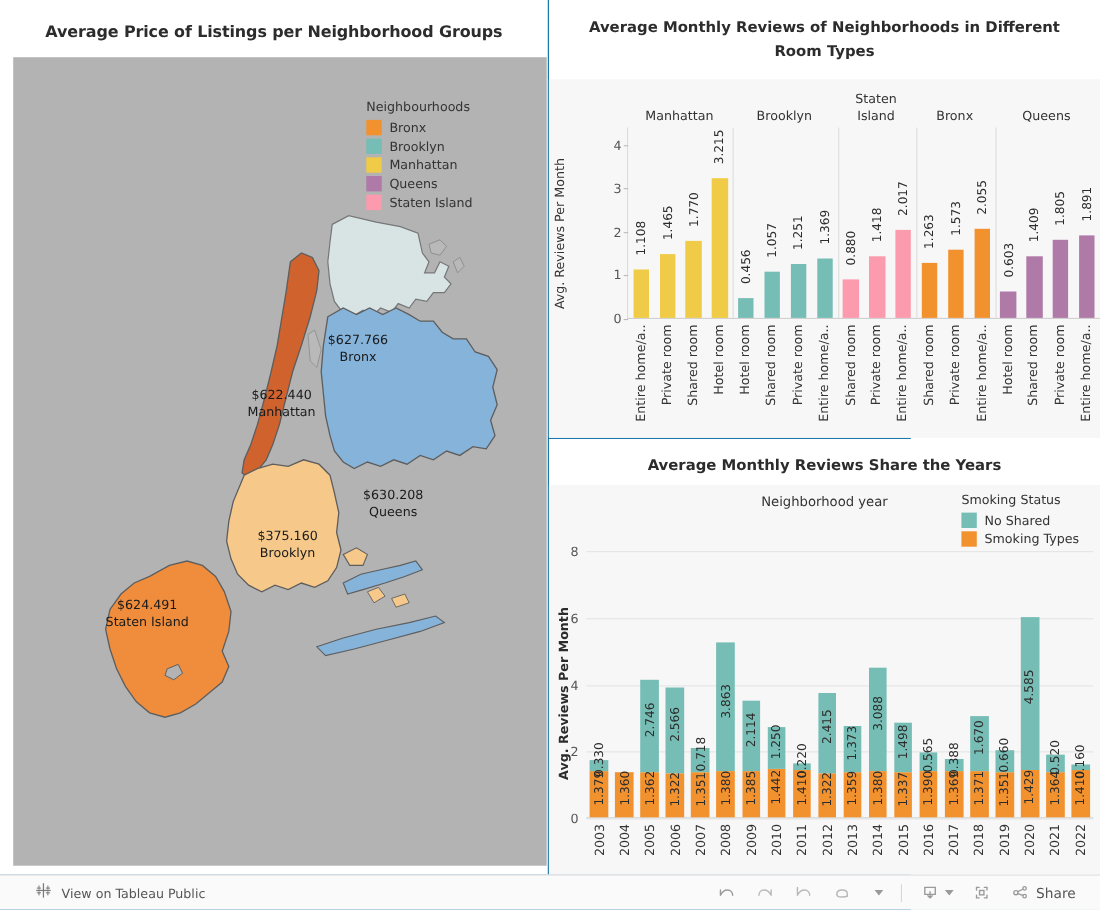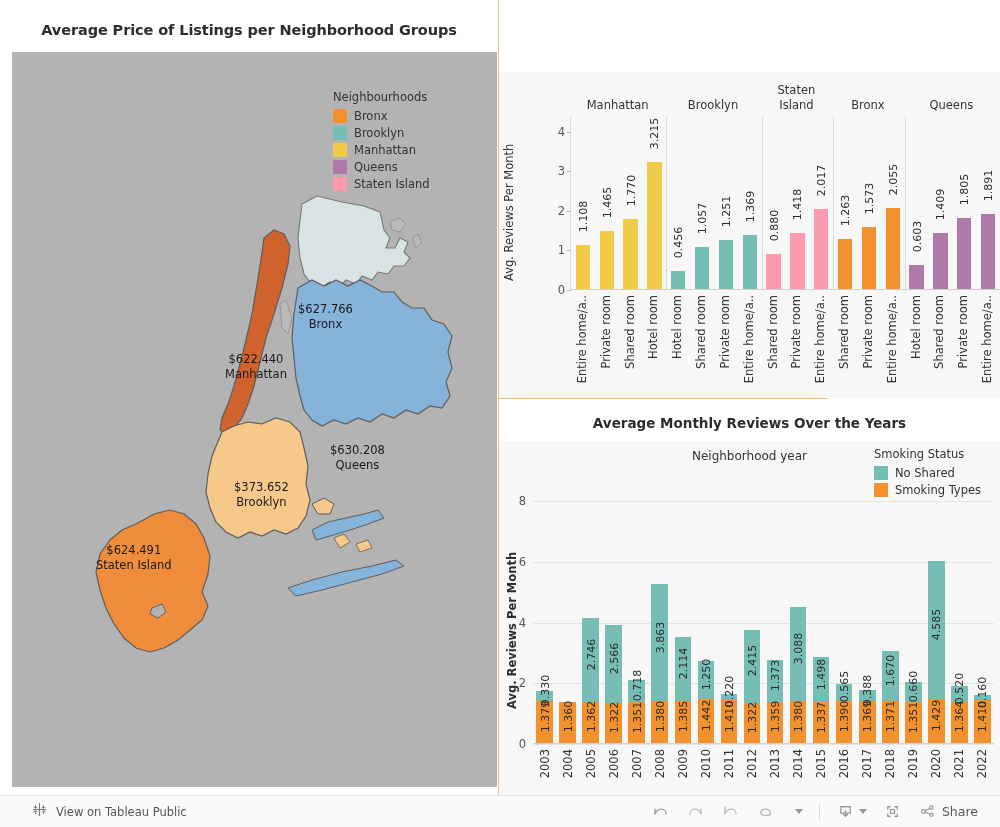--- a/index.html
+++ b/index.html
@@ -2,21 +2,21 @@
 <html><head>
 <meta charset="utf-8">
 <style>
   * { box-sizing: border-box; margin: 0; padding: 0; }
   html, body {
     width: 1000px; height: 827px;
     background: #ffffff;
     font-family: "DejaVu Sans", sans-serif;
     overflow: hidden;
   }
-  .dashboard { position: relative; width: 828px; height: 827px; background:#fdba74; }
+  .dashboard { position: relative; width: 828px; height: 827px; background:#0369a1; }
 
   
   .panel-map { position:absolute; left:0; top:0; width:498px; height:795px; background:#fff; }
   .viz-title {
     text-align:center; font-weight:bold; color:#2c2c2c;
     font-family:"DejaVu Sans", sans-serif;
   }
   .map-title { font-size:14.5px; padding-top:22px; letter-spacing:-0.1px; }
   .map-canvas {
     position:absolute; left:12px; top:52px; width:485px; height:735px;
@@ -186,21 +186,21 @@
       </div>
       <div class="map-label" style="left:213px; top:300px;">
         <span class="val">$622.440</span>
         <span class="nm">Manhattan</span>
       </div>
       <div class="map-label" style="left:318px; top:391px;">
         <span class="val">$630.208</span>
         <span class="nm">Queens</span>
       </div>
       <div class="map-label" style="left:222px; top:428px;">
-        <span class="val">$373.652</span>
+        <span class="val">$375.160</span>
         <span class="nm">Brooklyn</span>
       </div>
       <div class="map-label" style="left:84px; top:491px;">
         <span class="val">$624.491</span>
         <span class="nm">Staten Island</span>
       </div>
 
       <div class="map-legend">
         <div class="legend-title">Neighbourhoods</div>
         <div id="map-legend-rows">
@@ -223,20 +223,21 @@
             <div class="legend-row">
               <span class="legend-swatch" style="background: rgb(252, 155, 174);"></span>
               <span class="legend-label">Staten Island</span>
             </div>
           </div>
       </div>
     </div>
   </div>
 
   <div class="panel-bars">
+    <div class="viz-title bars-title">Average Monthly Reviews of Neighborhoods in Different Room Types</div>
     <div class="bars-body">
       <div class="ylabel-rot">Avg. Reviews Per Month</div>
       <div class="hdr-band" id="bars-headers">
           <div class="hdr-cell" style="left: 0px; width: 95.3333px;">Manhattan</div>
           <div class="hdr-cell" style="left: 95.3333px; width: 95.3333px;">Brooklyn</div>
           <div class="hdr-cell" style="left: 190.667px; width: 71.5px;">Staten Island</div>
           <div class="hdr-cell" style="left: 262.167px; width: 71.5px;">Bronx</div>
           <div class="hdr-cell" style="left: 333.667px; width: 95.3333px;">Queens</div>
         </div>
       <div class="plot-bars" id="bars-plot">
@@ -339,21 +340,21 @@
           <div class="xlab" style="left: 314.75px;">Entire home/a..</div>
           <div class="xlab" style="left: 338.583px;">Hotel room</div>
           <div class="xlab" style="left: 362.417px;">Shared room</div>
           <div class="xlab" style="left: 386.25px;">Private room</div>
           <div class="xlab" style="left: 410.083px;">Entire home/a..</div>
         </div>
     </div>
   </div>
 
   <div class="panel-years">
-    <div class="viz-title years-title">Average Monthly Reviews Over the Years</div>
+    <div class="viz-title years-title">Average Monthly Reviews Share the Years</div>
     <div class="years-body">
       <div class="years-caption">Neighborhood year</div>
       <div class="sm-legend">
         <div class="legend-title">Smoking Status</div>
         <div id="smoking-legend-rows">
             <div class="legend-row">
               <span class="legend-swatch" style="background: rgb(118, 189, 181);"></span>
               <span class="legend-label">No Shared</span>
             </div>
             <div class="legend-row">

